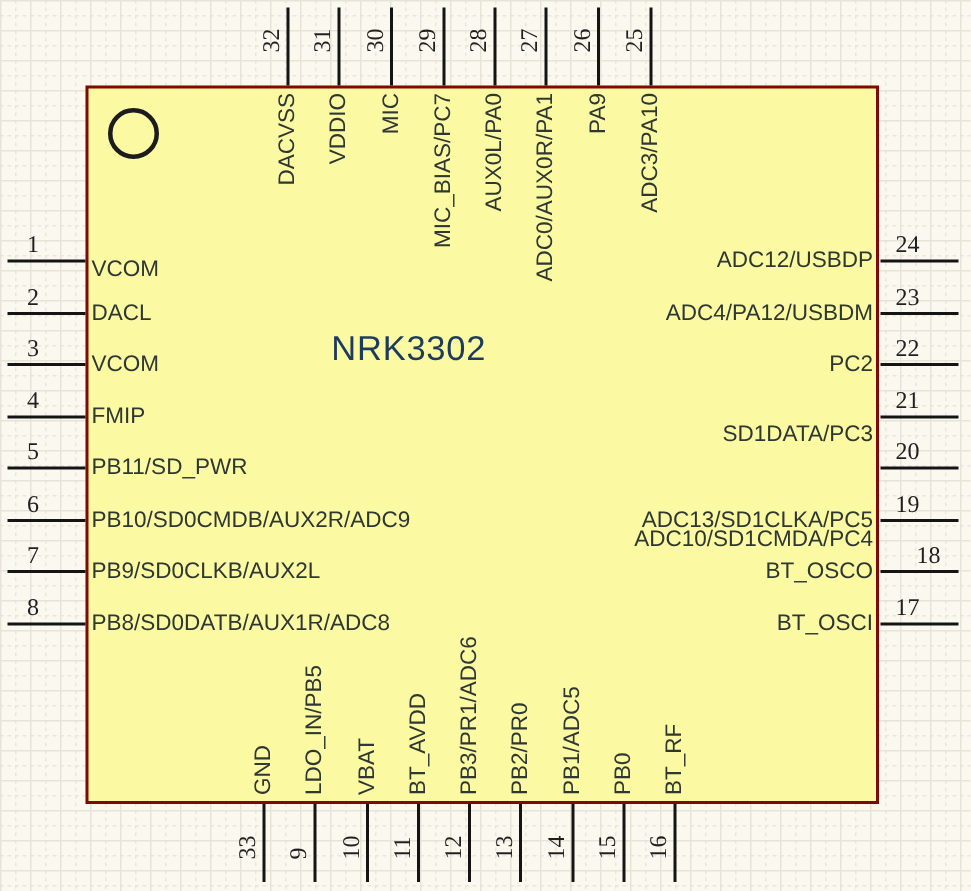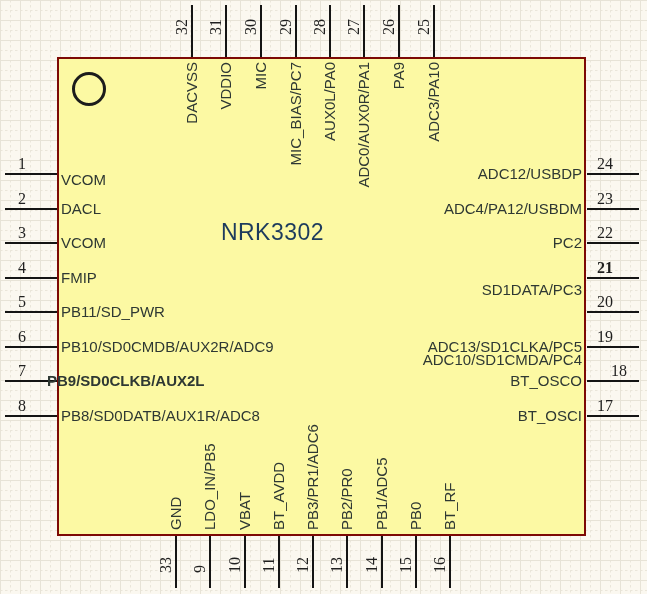--- a/index.html
+++ b/index.html
@@ -97,21 +97,21 @@
         <span class="pin-name" style="left: 61px; top: 304px;">PB11/SD_PWR</span>
       </div>
       <div>
         <span class="pin-line-h" style="left: 5px; top: 346px;"></span>
         <span class="pin-num h" style="left: 0px; top: 328px;">6</span>
         <span class="pin-name" style="left: 61px; top: 339px;">PB10/SD0CMDB/AUX2R/ADC9</span>
       </div>
       <div>
         <span class="pin-line-h" style="left: 5px; top: 380px;"></span>
         <span class="pin-num h" style="left: 0px; top: 362px;">7</span>
-        <span class="pin-name" style="left: 47px; top: 373px; font-weight: bold;">PB9/SD0CLKB/AUX2L</span>
+        <span class="pin-name" style="left: 61px; top: 373px;">PB9/SD0CLKB/AUX2L</span>
       </div>
       <div>
         <span class="pin-line-h" style="left: 5px; top: 415px;"></span>
         <span class="pin-num h" style="left: 0px; top: 397px;">8</span>
         <span class="pin-name" style="left: 61px; top: 408px;">PB8/SD0DATB/AUX1R/ADC8</span>
       </div>
       <div>
         <span class="pin-line-h" style="left: 587px; top: 173px;"></span>
         <span class="pin-num h" style="left: 583px; top: 155px;">24</span>
         <span class="pin-name" style="right: 65px; top: 166px;">ADC12/USBDP</span>
@@ -121,21 +121,21 @@
         <span class="pin-num h" style="left: 583px; top: 190px;">23</span>
         <span class="pin-name" style="right: 65px; top: 201px;">ADC4/PA12/USBDM</span>
       </div>
       <div>
         <span class="pin-line-h" style="left: 587px; top: 242px;"></span>
         <span class="pin-num h" style="left: 583px; top: 224px;">22</span>
         <span class="pin-name" style="right: 65px; top: 235px;">PC2</span>
       </div>
       <div>
         <span class="pin-line-h" style="left: 587px; top: 277px;"></span>
-        <span class="pin-num h" style="left: 583px; top: 259px; font-weight: bold;">21</span>
+        <span class="pin-num h" style="left: 583px; top: 259px;">21</span>
         <span class="pin-name" style="right: 65px; top: 270px; margin-top: 12px;">SD1DATA/PC3</span>
       </div>
       <div>
         <span class="pin-line-h" style="left: 587px; top: 311px;"></span>
         <span class="pin-num h" style="left: 583px; top: 293px;">20</span>
         <span class="pin-name" style="right: 65px; top: 304px; margin-top: 48px;">ADC10/SD1CMDA/PC4</span>
       </div>
       <div>
         <span class="pin-line-h" style="left: 587px; top: 346px;"></span>
         <span class="pin-num h" style="left: 583px; top: 328px;">19</span>

